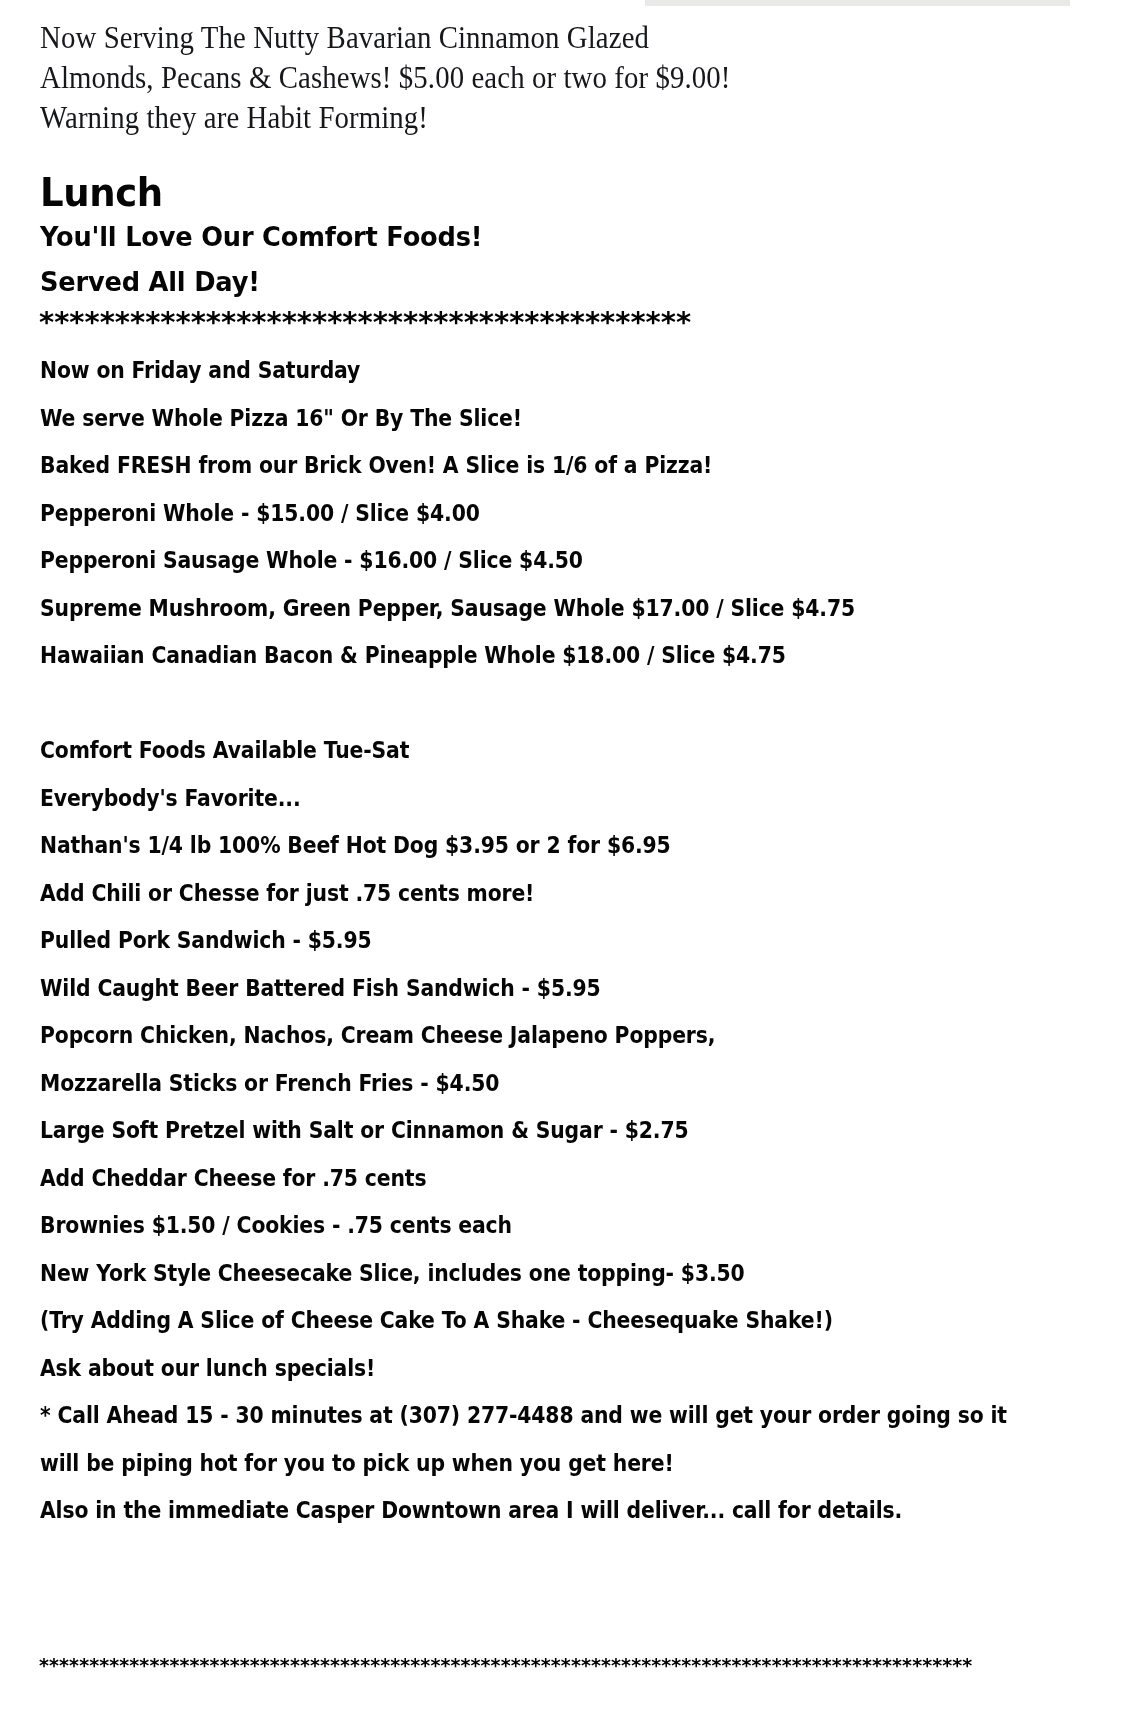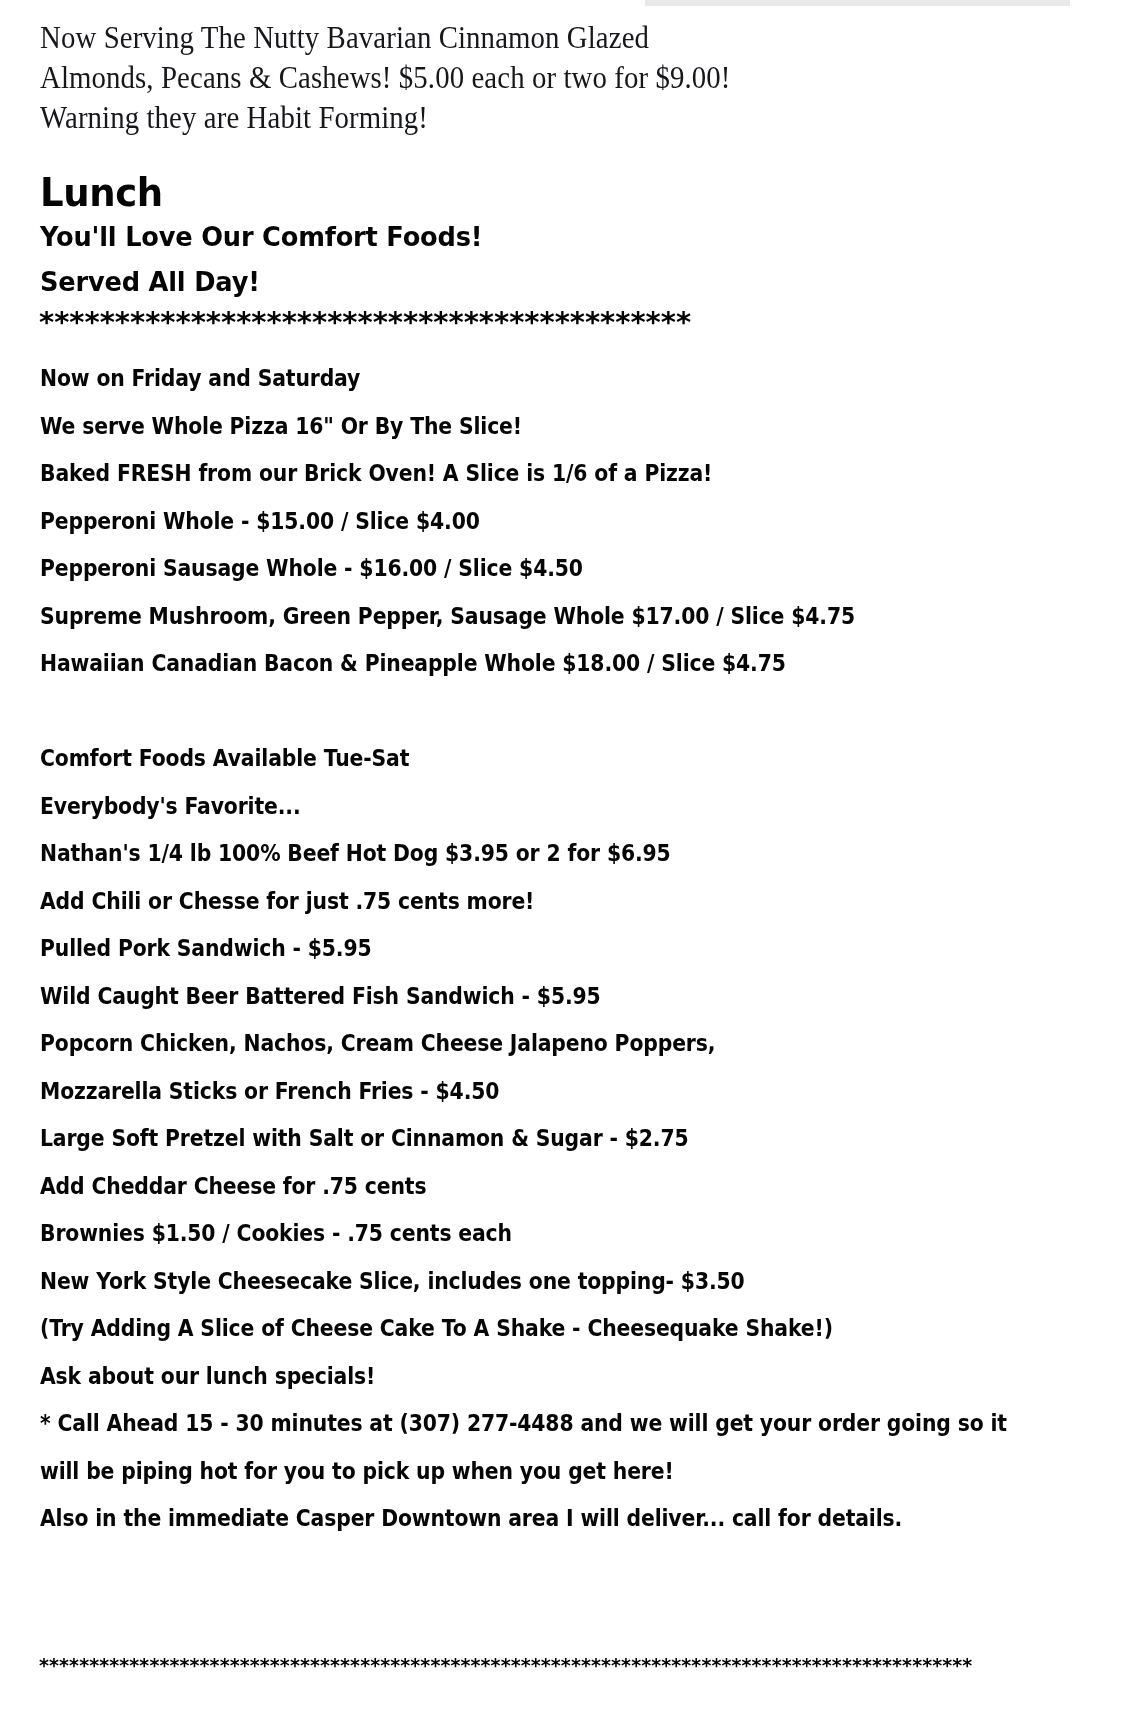--- a/index.html
+++ b/index.html
@@ -121,21 +121,21 @@
     letter-spacing: 0.1px;
     color: #000;
     white-space: nowrap;
     overflow: hidden;
   }
 
   
   .lines {
     position: absolute;
     left: 40px;
-    top: 355px;
+    top: 347px;
     width: 1090px;
   }
   .line {
     font-family: "DejaVu Sans", "Liberation Sans", sans-serif;
     font-weight: 700;
     font-size: 22.5px;
     line-height: 47.5px;
     letter-spacing: -0.15px;
     color: #060606;
     white-space: nowrap;

